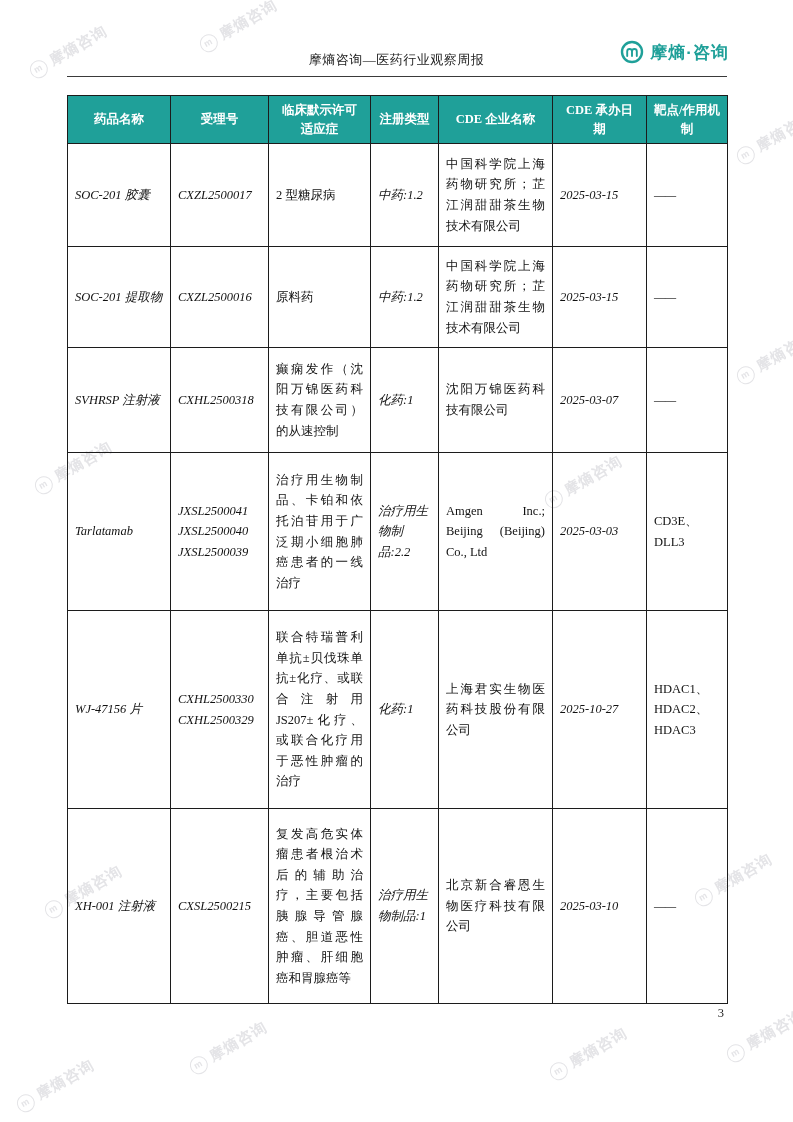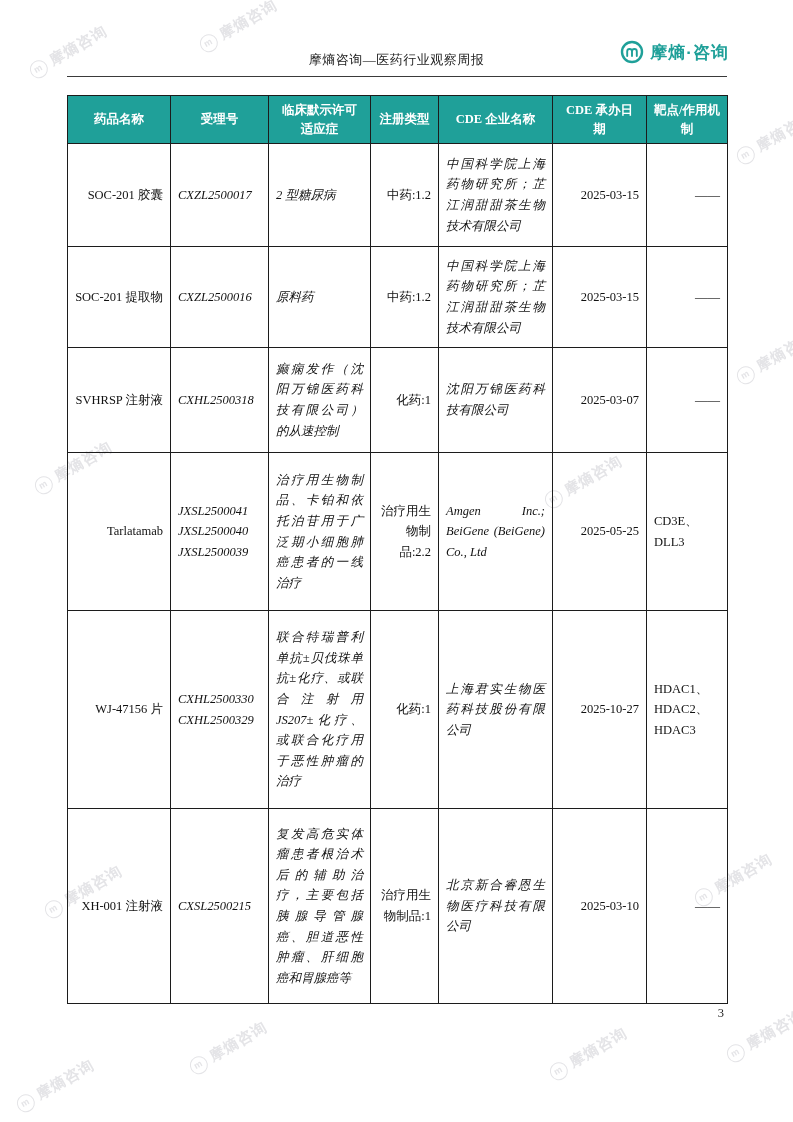--- a/index.html
+++ b/index.html
@@ -36,22 +36,22 @@
   
   .table-wrap{position:absolute;top:95px;left:67px;z-index:1;}
   table{border-collapse:collapse;table-layout:fixed;width:660px;background:transparent;}
   th,td{
     border:1px solid #1c1c1c;padding:4px 7px;font-size:12.5px;line-height:1.65;
     vertical-align:middle;word-break:break-word;overflow-wrap:break-word;
   }
   thead th{
     background:#1fa099;color:#ffffff;text-align:center;font-weight:bold;line-height:1.5;
   }
-  .ta-c{text-align:right;}
-  .ta-j{text-align:justify;font-style:italic;}
+  .ta-c{text-align:left;font-style:italic;}
+  .ta-j{text-align:justify;}
   .pre{white-space:pre-line;font-style:italic;}
   
   .page-footer{position:absolute;top:1006px;right:69px;font-size:12.5px;z-index:2;color:#222;}
 </style>
 </head>
 <body>
 
 <div class="page">
 
   <div class="watermark-layer">
@@ -167,22 +167,22 @@
           <td class="ta-c">2025-03-07</td>
           <td class="ta-c">——</td>
         </tr>
         <tr style="height:158px">
           <td class="ta-c">Tarlatamab</td>
           <td class="pre">JXSL2500041
 JXSL2500040
 JXSL2500039</td>
           <td class="ta-j">治疗用生物制品、卡铂和依托泊苷用于广泛期小细胞肺癌患者的一线治疗</td>
           <td class="ta-c">治疗用生物制品:2.2</td>
-          <td class="ta-j">Amgen Inc.; BeiGene (BeiGene) Co., Ltd</td>
-          <td class="ta-c">2025-05-25</td>
+          <td class="ta-j">Amgen Inc.; Beijing (Beijing) Co., Ltd</td>
+          <td class="ta-c">2025-03-03</td>
           <td>CD3E、DLL3</td>
         </tr>
         <tr style="height:198px">
           <td class="ta-c">WJ-47156 片</td>
           <td class="pre">CXHL2500330
 CXHL2500329</td>
           <td class="ta-j">联合特瑞普利单抗±贝伐珠单抗±化疗、或联合注射用 JS207±化疗、或联合化疗用于恶性肿瘤的治疗</td>
           <td class="ta-c">化药:1</td>
           <td class="ta-j">上海君实生物医药科技股份有限公司</td>
           <td class="ta-c">2025-10-27</td>

